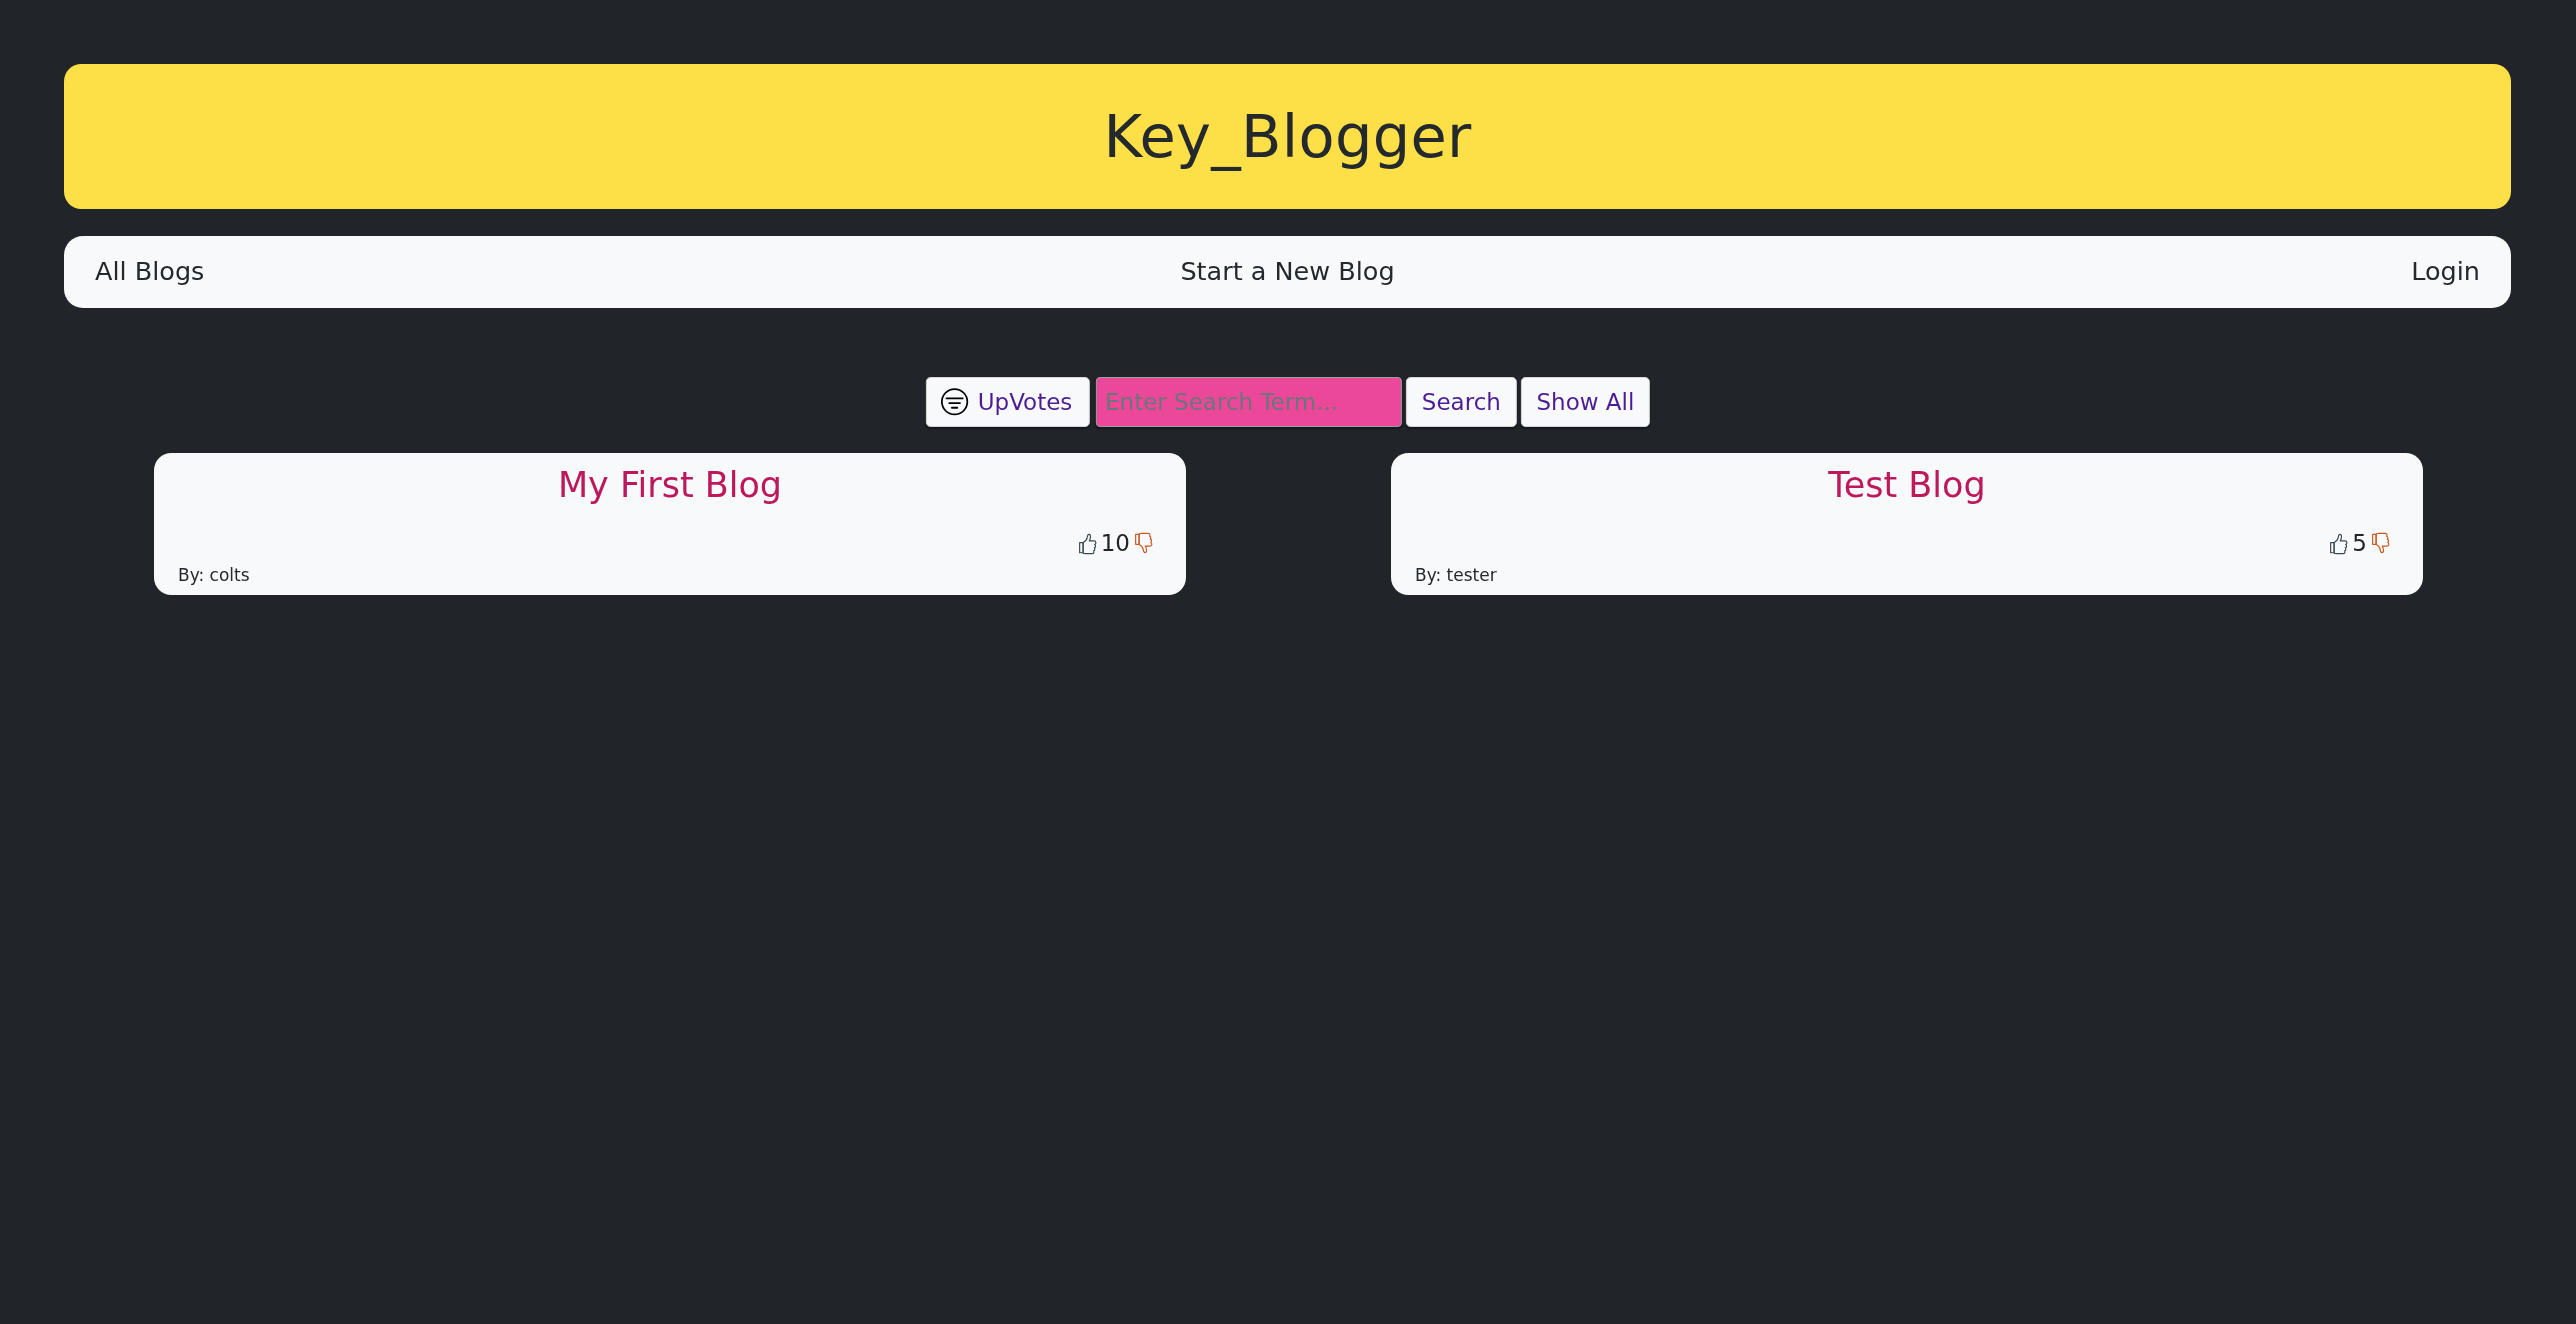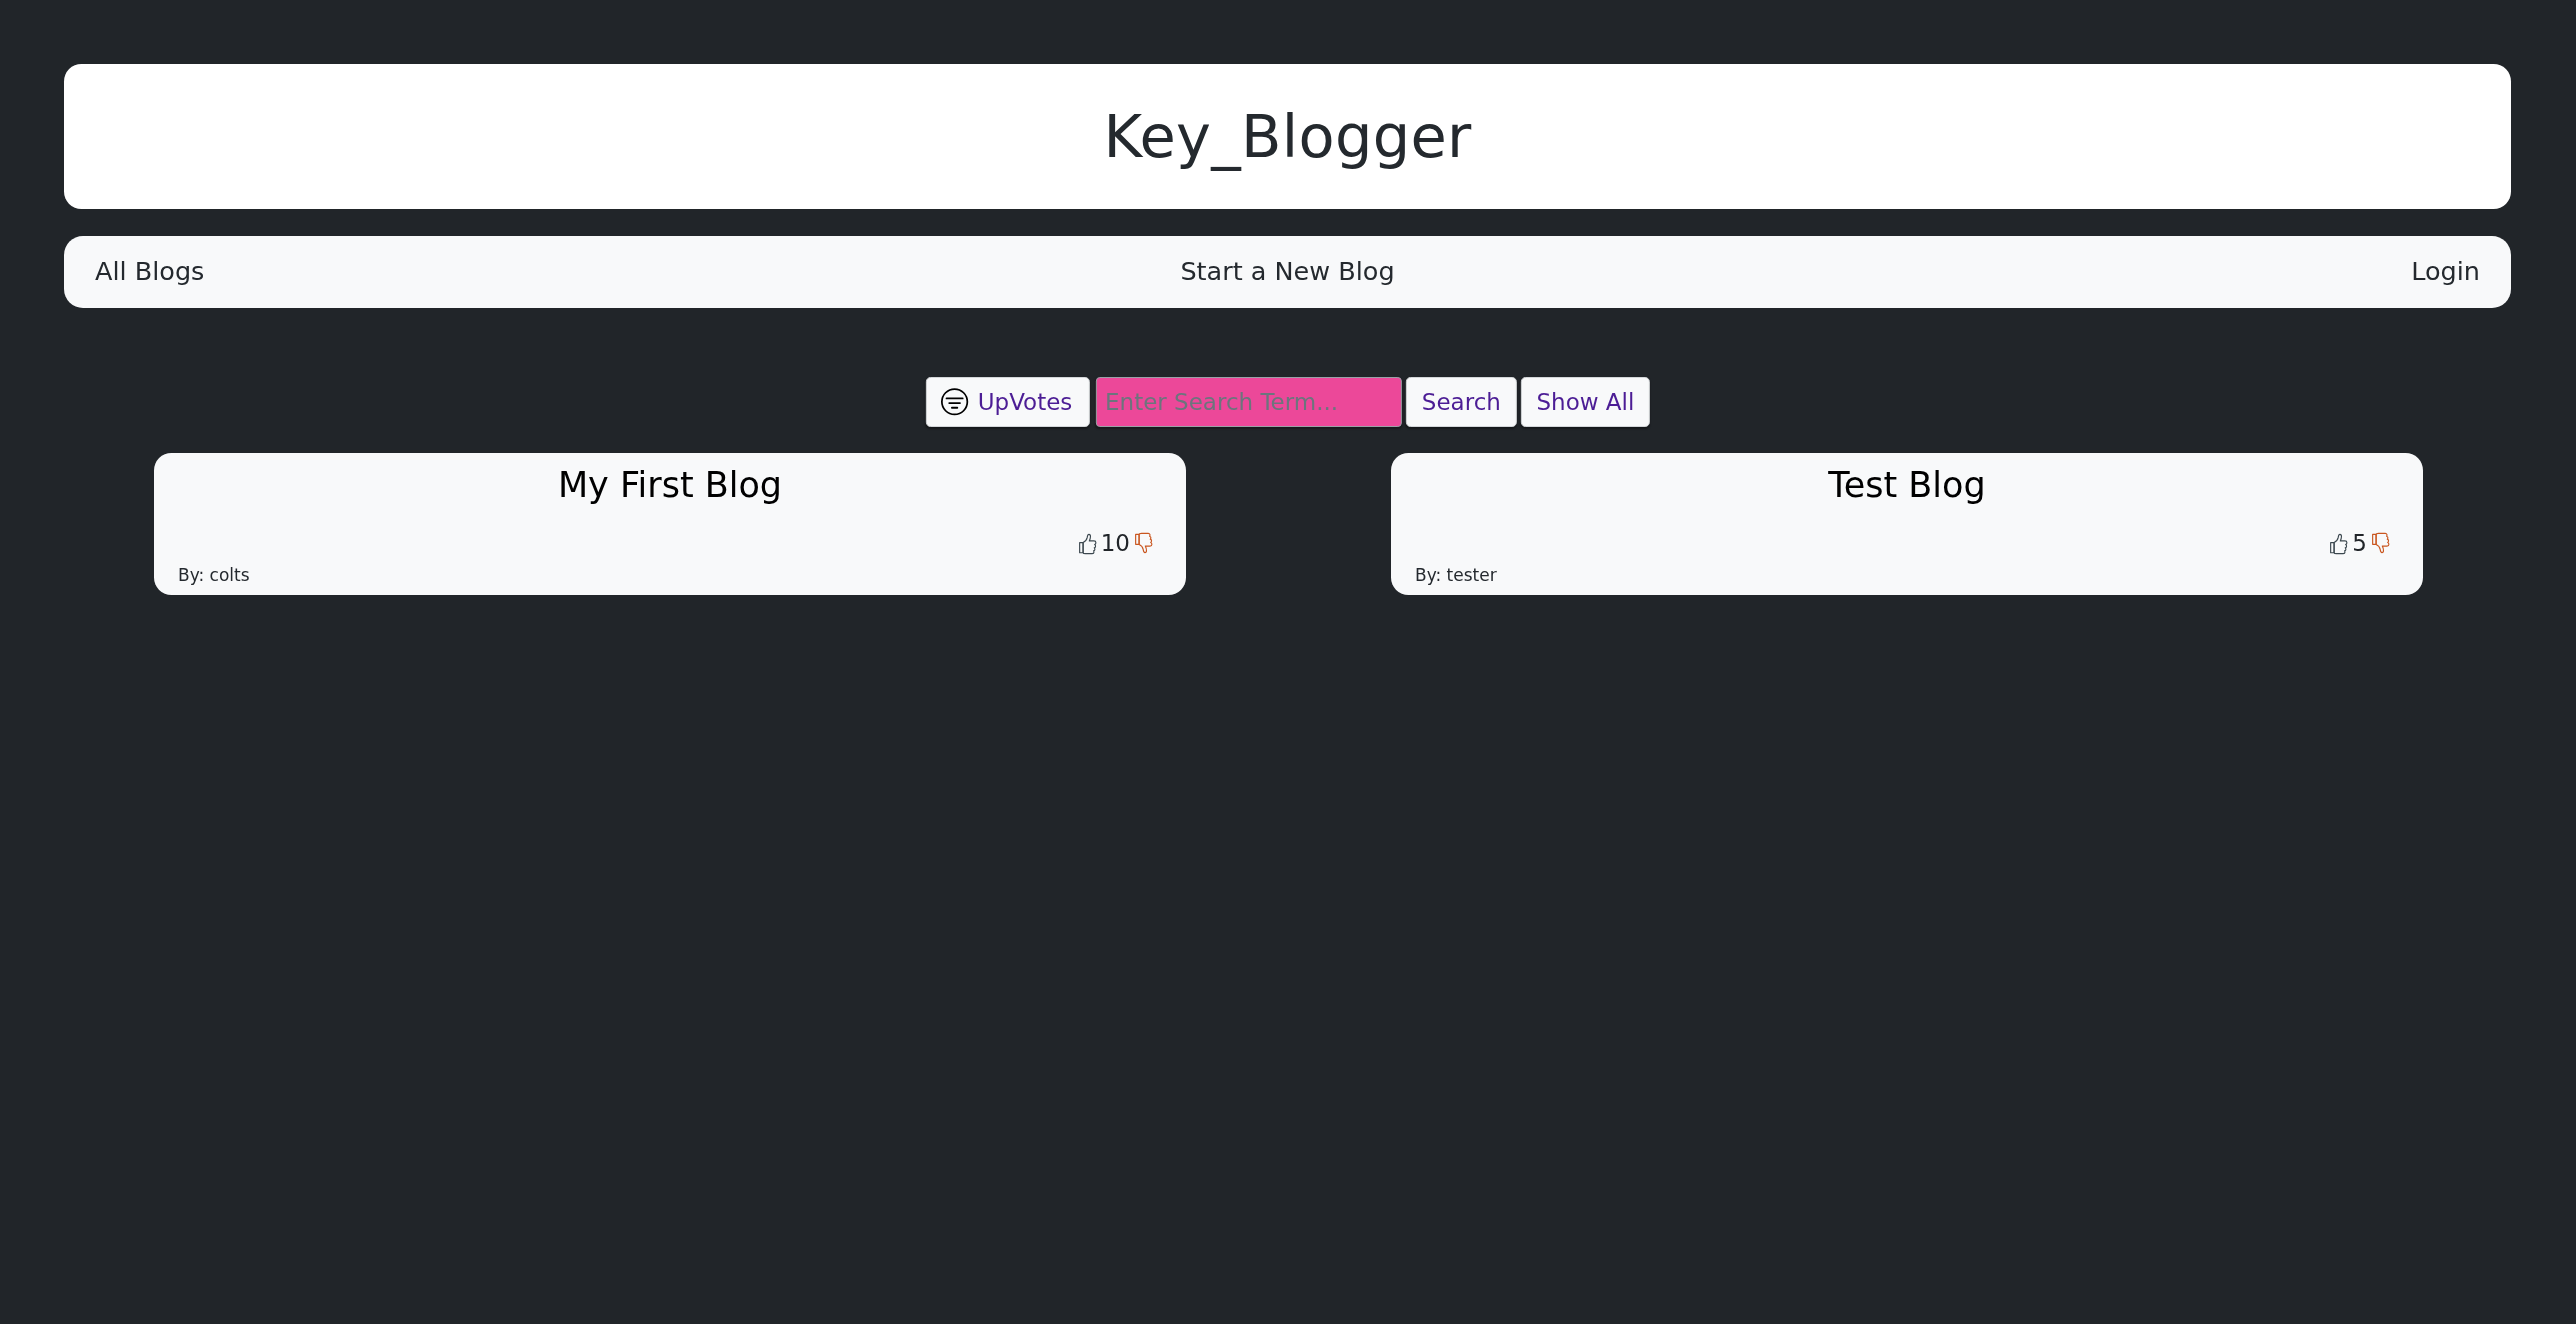--- a/index.html
+++ b/index.html
@@ -21,21 +21,21 @@
     background: #212529;
   }
 
   
   .header-card {
     position: absolute;
     left: 64px;
     top: 64px;
     width: 2447px;
     height: 145px;
-    background: #ffffff;
+    background: #fde047;
     border-radius: 17.4px;
     display: flex;
     align-items: center;
     justify-content: center;
   }
   .site-title {
     font-size: 59px;
     font-weight: 400;
     color: #24292e;
     letter-spacing: 0.3px;
@@ -127,21 +127,21 @@
     width: 1032px;
     height: 142px;
     background: #f8f9fa;
     border-radius: 17.4px;
     padding: 12px 23px 10.7px 23px;
   }
   .blog-title {
     text-align: center;
     font-size: 35px;
     font-weight: 400;
-    color: #000000;
+    color: #be185d;
     line-height: 1.18;
     margin: 0;
     cursor: pointer;
   }
   .vote-row {
     position: absolute;
     right: 31px;
     top: 79px;
     display: flex;
     align-items: center;

